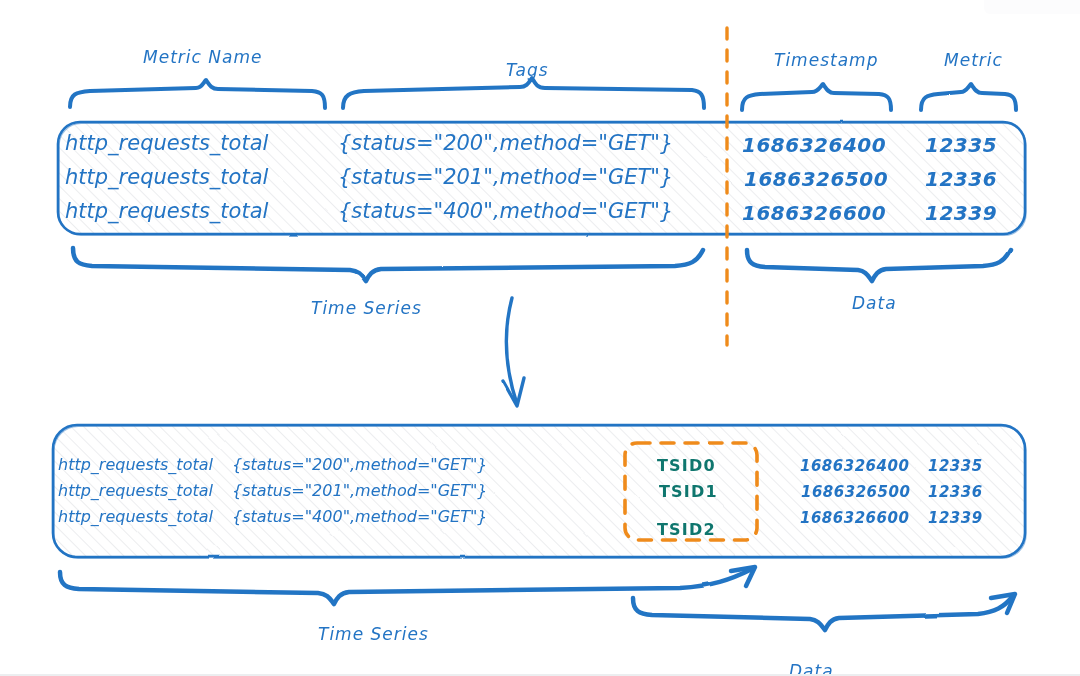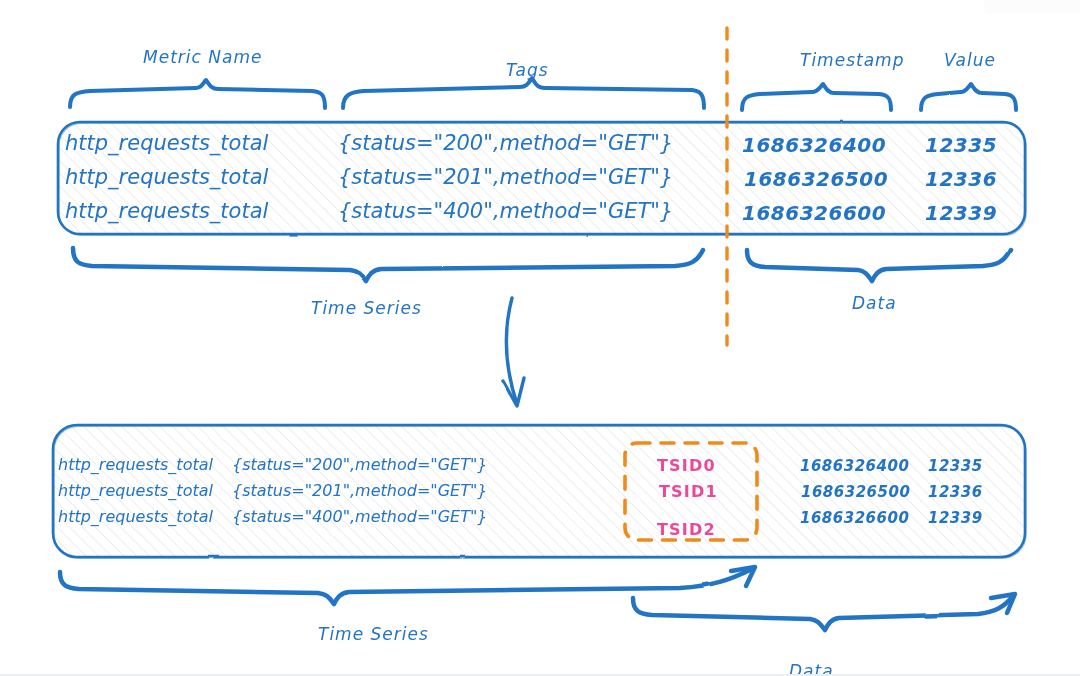--- a/index.html
+++ b/index.html
@@ -51,21 +51,21 @@
     font-weight: 600;
     letter-spacing: 0.5px;
   }
   .numtext-sm {
     font-size: 15px;
     font-weight: 600;
     letter-spacing: 0.5px;
   }
   .tsid {
     position: absolute;
-    color: #ec4899;
+    color: #0f766e;
     font-size: 16px;
     font-weight: 700;
     letter-spacing: 1.2px;
     white-space: nowrap;
     font-family: "DejaVu Sans", sans-serif;
   }
   .bottom-edge {
     position: absolute;
     left: 0;
     top: 674px;
@@ -150,22 +150,22 @@
       <path d="M731 571 L 755 567 L 746 586"></path>
     </g>
     <g filter="url(#roughen)" fill="none" stroke="#2374c4" stroke-width="4.5" stroke-linecap="round" stroke-linejoin="round">
       <path d="M633 598 C 633 611, 639 614, 652 615 L 810 619 C 818 620, 821 625, 825 630 C 828 624, 831 619, 839 618 L 978 614 C 995 612, 1004 607, 1012 597"></path>
       <path d="M991 598 L 1015 594 L 1007 613"></path>
     </g>
   </svg>
 
   <div class="txt label" style="left:143px; top:47px;">Metric Name</div>
   <div class="txt label" style="left:506px; top:60px;">Tags</div>
-  <div class="txt label" style="left:800px; top:50px;">Timestamp</div>
-  <div class="txt label" style="left:944px; top:50px;">Value</div>
+  <div class="txt label" style="left:774px; top:50px;">Timestamp</div>
+  <div class="txt label" style="left:944px; top:50px;">Metric</div>
 
   <div class="txt rowtext" style="left:65px; top:131px;">http_requests_total</div>
   <div class="txt rowtext" style="left:338px; top:131px;">{status="200",method="GET"}</div>
   <div class="txt numtext" style="left:742px; top:133px;">1686326400</div>
   <div class="txt numtext" style="left:925px; top:133px;">12335</div>
 
   <div class="txt rowtext" style="left:65px; top:165px;">http_requests_total</div>
   <div class="txt rowtext" style="left:338px; top:165px;">{status="201",method="GET"}</div>
   <div class="txt numtext" style="left:744px; top:167px;">1686326500</div>
   <div class="txt numtext" style="left:925px; top:167px;">12336</div>

